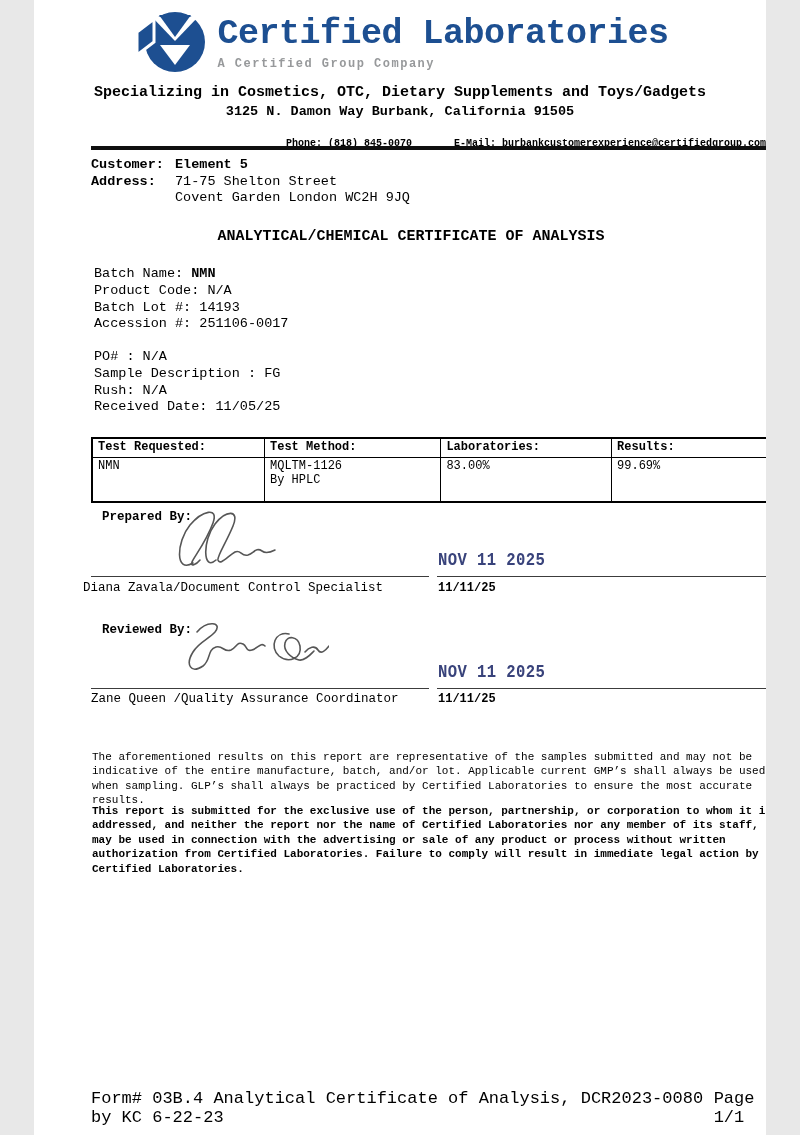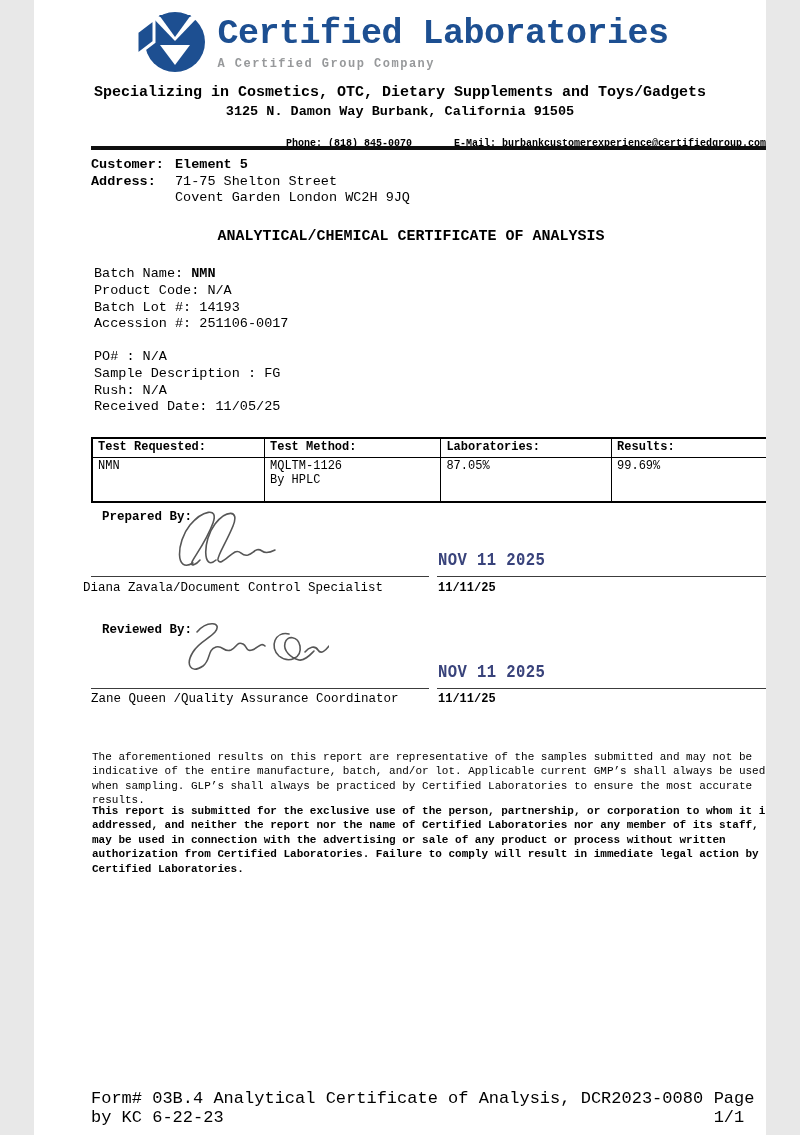--- a/index.html
+++ b/index.html
@@ -127,21 +127,21 @@
         <th class="col-4">Results:</th>
       </tr>
     </thead>
     <tbody>
       <tr>
         <td>NMN</td>
         <td>
           <div>MQLTM-1126</div>
           <div>By HPLC</div>
         </td>
-        <td>87.05%</td>
+        <td>83.00%</td>
         <td>99.69%</td>
       </tr>
     </tbody>
   </table>
 
   <div class="abs sig-label" style="top:510px; left:68px;">Prepared By:</div>
   <svg class="abs sig-svg" style="top:500px; left:133px;" width="135" height="72" viewBox="0 0 135 72" aria-hidden="true">
     <g fill="none" stroke="#565656" stroke-width="1.6" stroke-linecap="round">
       <path d="M26,63 C8,74 9,42 23,25 C35,11 52,6 46,23 C39,42 27,57 25,62 C23,67 29,65 33,60"></path>
       <path d="M49,60 C36,72 35,41 48,24 C59,10 73,9 66,26 C59,43 50,56 51,60 C53,66 61,56 68,52 C74,49 74,57 81,55 C87,53 89,47 95,51 C99,54 104,52 108,50"></path>

